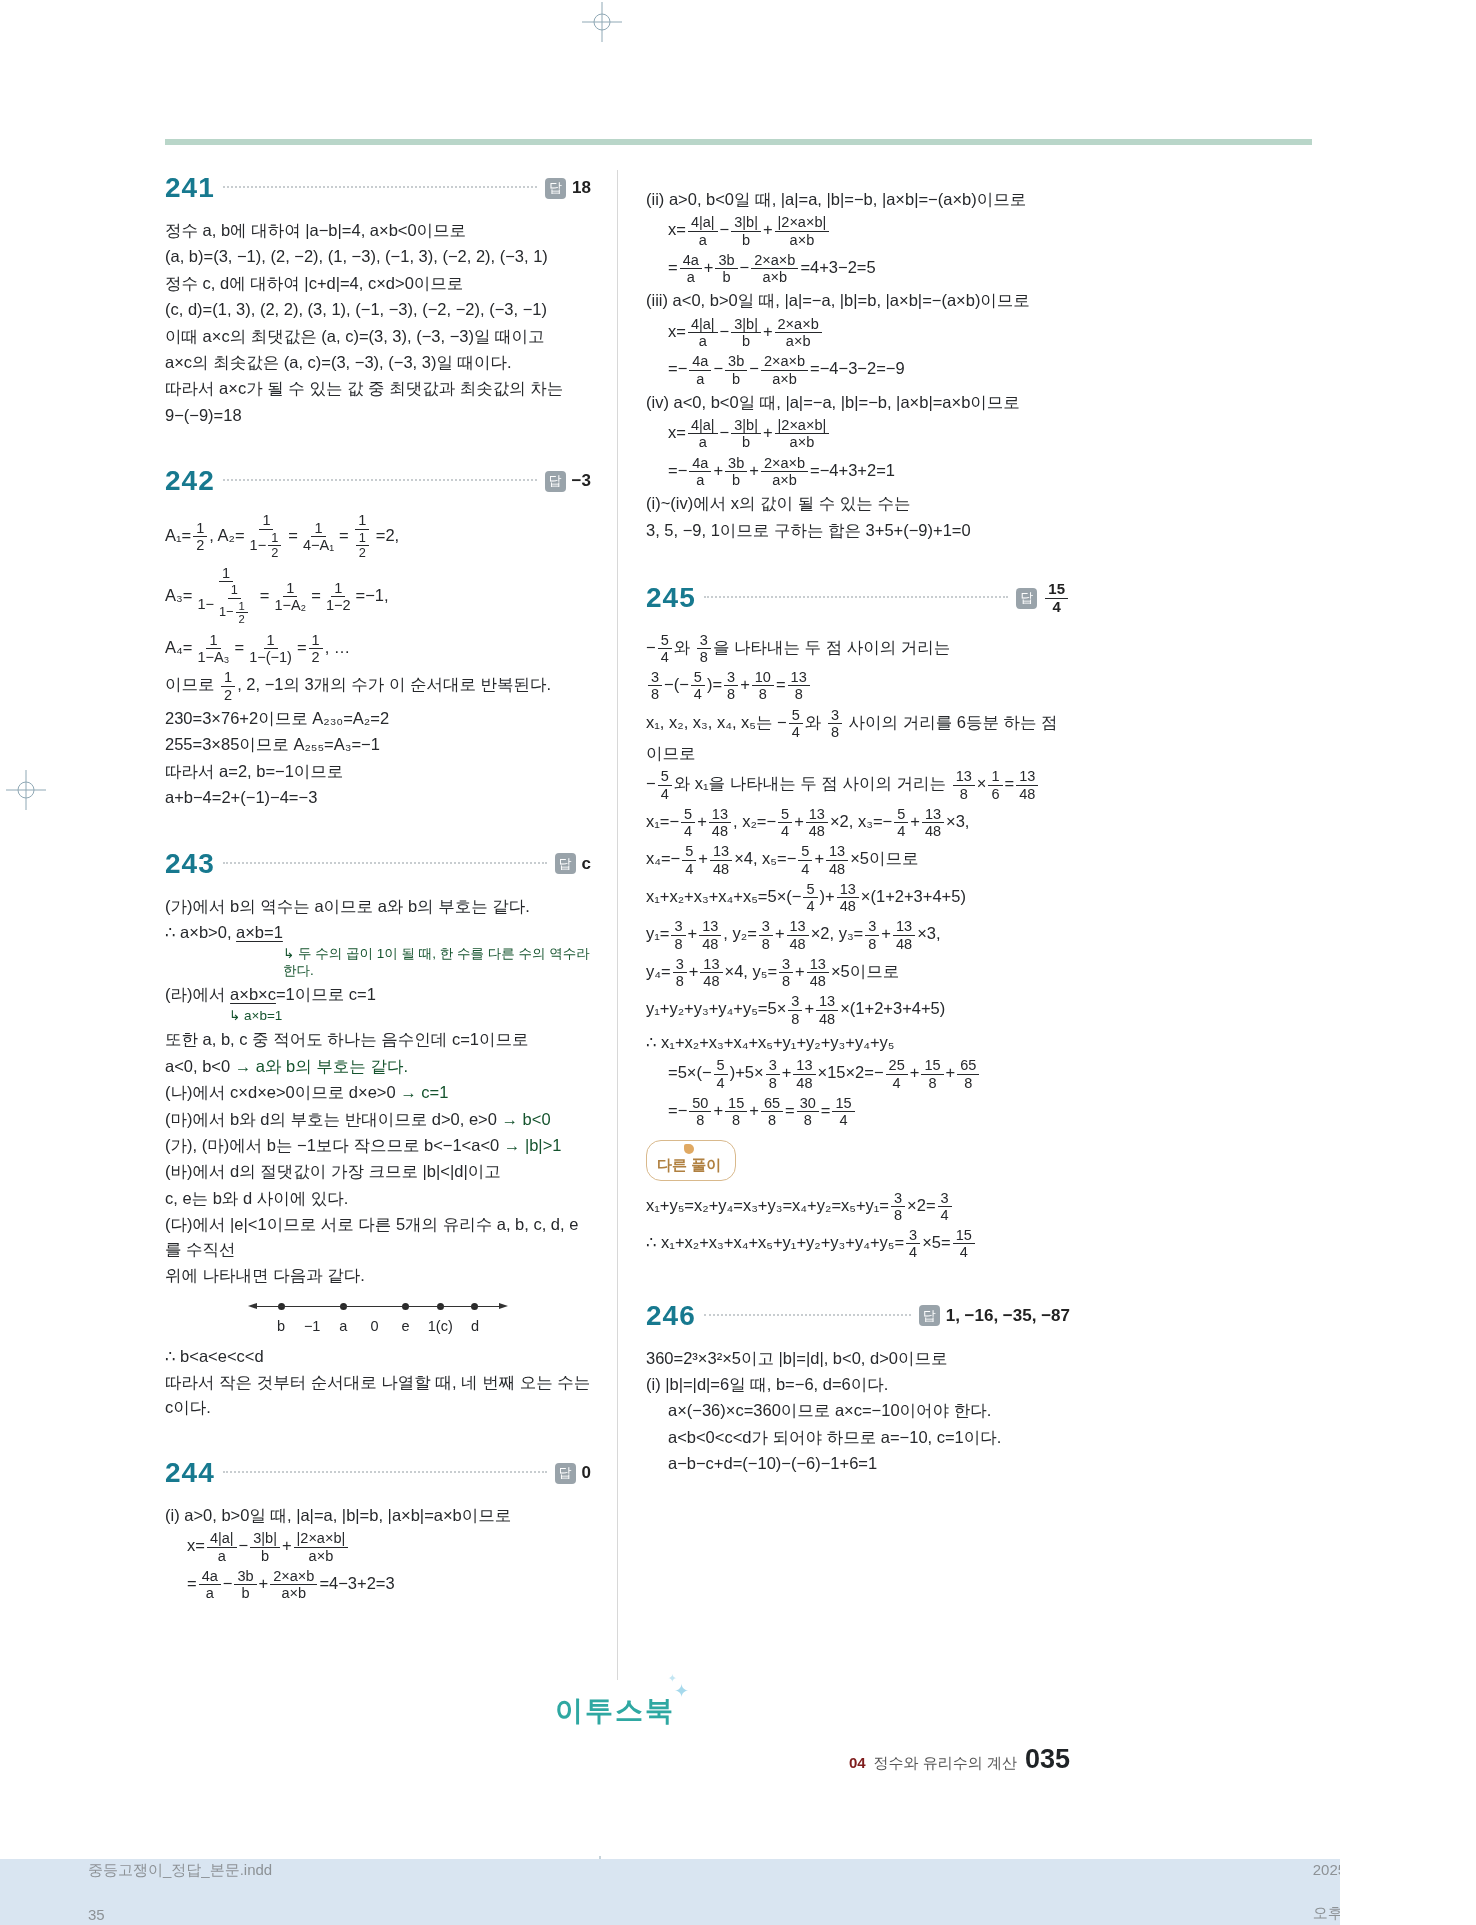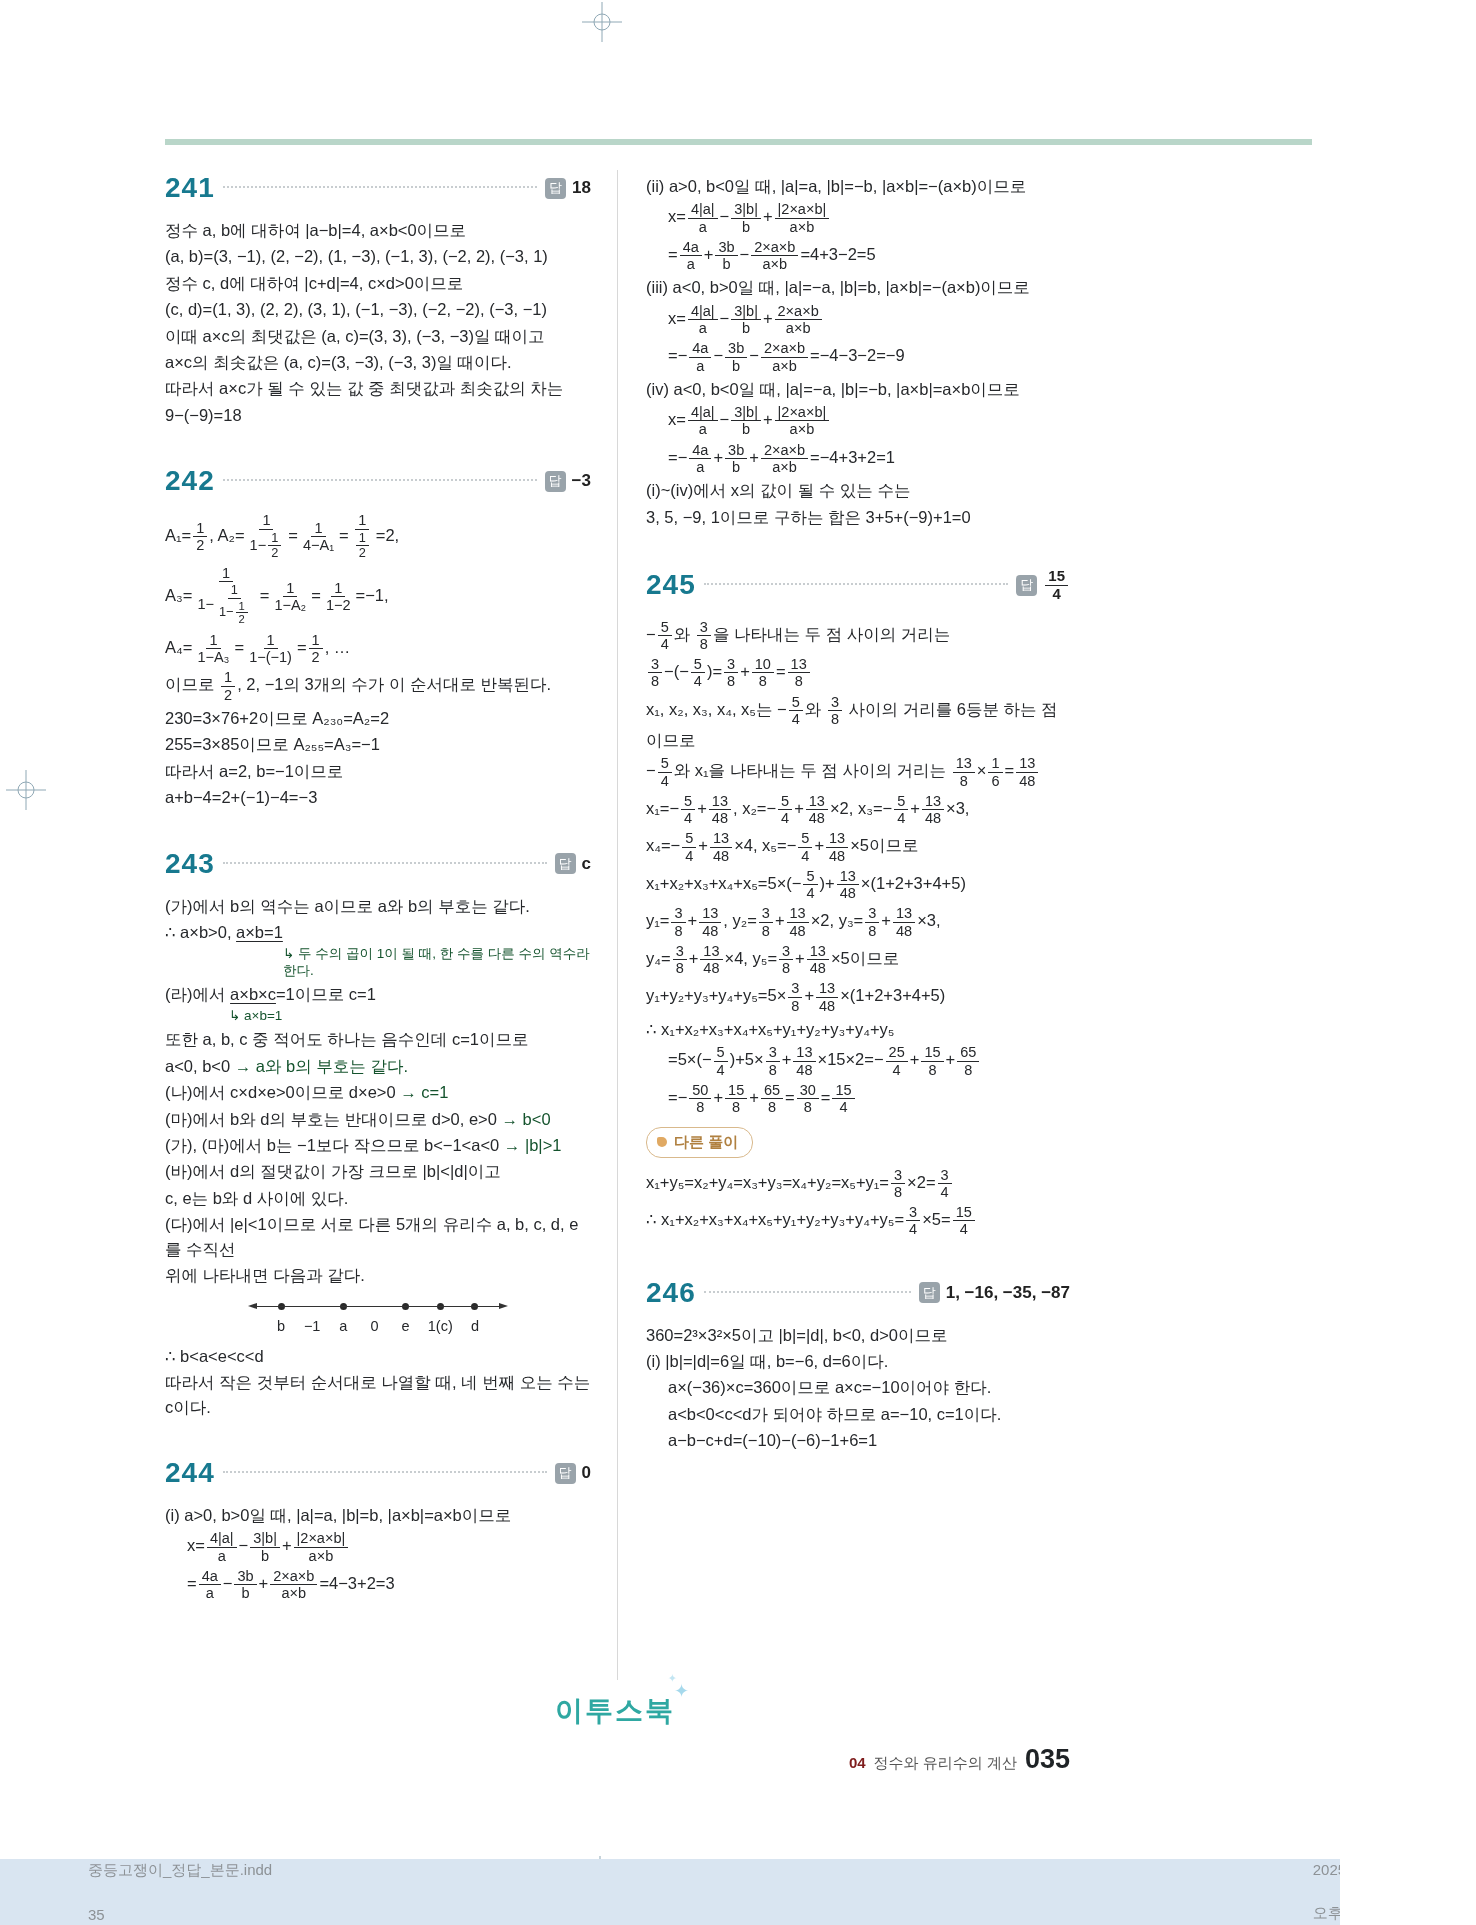--- a/index.html
+++ b/index.html
@@ -4,21 +4,21 @@
 <style>
   *{margin:0;padding:0;box-sizing:border-box;}
   html,body{background:#fff;}
   .page{position:relative;width:1340px;height:1925px;background:#ffffff;overflow:hidden;
         font-family:"Liberation Sans","DejaVu Sans",sans-serif;color:#26282b;}
   .topbar{position:absolute;left:165px;top:139px;width:1147px;height:6px;background:#b9d6c9;}
   .coldiv{position:absolute;left:617px;top:170px;width:1px;height:1510px;background:#d8d8d8;}
   .crop{position:absolute;width:40px;height:40px;}
   .col{position:absolute;top:172px;}
   .col-left{left:165px;width:426px;}
-  .col-right{left:646px;width:424px;}
+  .col-right{left:646px;width:424px;margin-top:13px;}
   .prob{margin-bottom:38px;}
   .phead{display:flex;align-items:center;margin-bottom:14px;}
   .pnum{font-size:28px;font-weight:bold;color:#17798f;letter-spacing:1px;}
   .leader{flex:1;border-bottom:2px dotted #c8cdd0;margin:0 8px;height:12px;transform:translateY(-6px);}
   .ans{display:inline-flex;align-items:center;gap:6px;font-size:17px;color:#222;font-weight:bold;white-space:nowrap;}
   .abadge{display:inline-flex;align-items:center;justify-content:center;width:21px;height:21px;border-radius:4px;
           background:#99a3aa;color:#fff;font-size:13px;font-weight:normal;flex:none;}
   .pbody{font-size:16.5px;line-height:1.48;}
   .line{margin:2px 0;}
   .ind1{padding-left:22px;}
@@ -37,22 +37,22 @@
   .nl-axis::before{content:"";position:absolute;left:-4px;top:-4.5px;
       border-right:9px solid #333;border-top:3.5px solid transparent;border-bottom:3.5px solid transparent;}
   .nl-axis::after{content:"";position:absolute;right:-4px;top:-4.5px;
       border-left:9px solid #333;border-top:3.5px solid transparent;border-bottom:3.5px solid transparent;}
   .nl-row{display:flex;justify-content:space-between;padding:0 20px;}
   .nl-pt{display:flex;flex-direction:column;align-items:center;min-width:18px;}
   .nl-dot{width:7px;height:7px;border-radius:50%;background:#2a2a2a;margin-top:6px;}
   .nl-dot.nodot{visibility:hidden;}
   .nl-lab{font-size:14.5px;margin-top:6px;}
   
-  .solbadge{display:inline-flex;align-items:center;gap:7px;border:1.5px solid #d9b98c;border-radius:15px;
-            padding:3px 14px 3px 10px;color:#b08040;font-size:15px;font-weight:bold;margin:9px 0 6px;background:#fff;}
+  .solbadge{display:inline-flex;align-items:center;border:1.5px solid #d9b98c;border-radius:15px;
+            padding:3px 14px 3px 10px;color:#b08040;font-size:15px;font-weight:bold;margin:9px 0 6px;background:#fff;flex-direction:column;}
   .sb-ic{width:10px;height:10px;background:#e0a963;border-radius:2px 50% 50% 50%;flex:none;}
   
   .logo{position:absolute;left:165px;top:1692px;width:900px;text-align:center;
         font-size:28px;font-weight:bold;color:#2fa8a2;letter-spacing:2px;}
   .logo-wrap{position:relative;display:inline-block;}
   .spark{position:absolute;right:-16px;top:-12px;color:#a6d9ec;font-size:18px;font-weight:normal;}
   .spark2{position:absolute;right:-4px;top:-20px;color:#c3e6f3;font-size:11px;font-weight:normal;}
   .chapter{position:absolute;left:646px;top:1702px;width:424px;display:flex;justify-content:flex-end;
            align-items:baseline;gap:8px;white-space:nowrap;}
   .ch-num{color:#7f1d1d;font-weight:bold;font-size:15px;}

